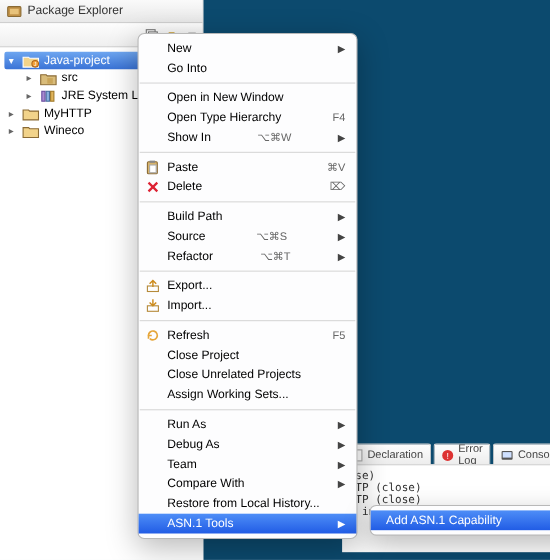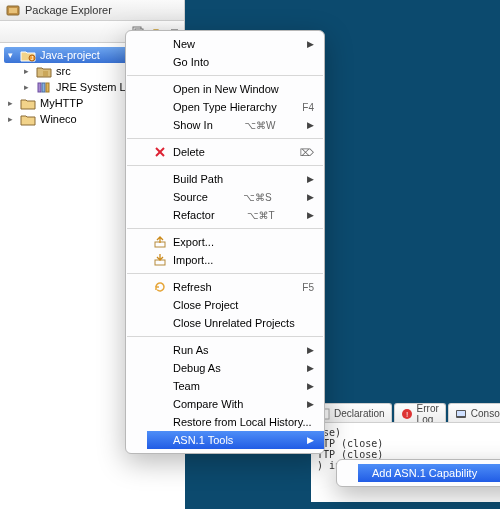--- a/index.html
+++ b/index.html
@@ -136,21 +136,20 @@
     z-index: 50;
   }
   .mi {
     display: flex;
     align-items: center;
     height: 18px;
     padding: 0 10px 0 26px;
     position: relative;
     cursor: default;
     white-space: nowrap;
-    margin-left: 21px;
   }
   .mi .licon {
     position: absolute;
     left: 6px; top: 2px;
     width: 14px; height: 14px;
     display: inline-flex;
     align-items: center; justify-content: center;
   }
   .mi .shortcut {
     margin-left: auto;
@@ -329,20 +328,31 @@
     </div>
     <div class="mi">
       <span>Show In</span>
       <span class="shortcut">⌥⌘W</span>
       <span class="sub">▶</span>
     </div>
     <div class="sep"></div>
     <div class="mi">
       <span class="licon">
         <svg width="14" height="14">
+          <rect x="2" y="2" width="9" height="11" rx="1" fill="#d7b36a" stroke="#8a6a34"></rect>
+          <rect x="4" y="1" width="5" height="2" fill="#888"></rect>
+          <rect x="4" y="5" width="6" height="7" fill="#fff" stroke="#aaa"></rect>
+        </svg>
+      </span>
+      <span>Paste</span>
+      <span class="shortcut">⌘V</span>
+    </div>
+    <div class="mi">
+      <span class="licon">
+        <svg width="14" height="14">
           <line x1="3" y1="3" x2="11" y2="11" stroke="#d23" stroke-width="2"></line>
           <line x1="11" y1="3" x2="3" y2="11" stroke="#d23" stroke-width="2"></line>
         </svg>
       </span>
       <span>Delete</span>
       <span class="shortcut">⌦</span>
     </div>
     <div class="sep"></div>
     <div class="mi">
       <span>Build Path</span>
@@ -387,20 +397,23 @@
       </span>
       <span>Refresh</span>
       <span class="shortcut">F5</span>
     </div>
     <div class="mi">
       <span>Close Project</span>
     </div>
     <div class="mi">
       <span>Close Unrelated Projects</span>
     </div>
+    <div class="mi">
+      <span>Assign Working Sets...</span>
+    </div>
     <div class="sep"></div>
     <div class="mi">
       <span>Run As</span>
       <span class="sub">▶</span>
     </div>
     <div class="mi">
       <span>Debug As</span>
       <span class="sub">▶</span>
     </div>
     <div class="mi">

